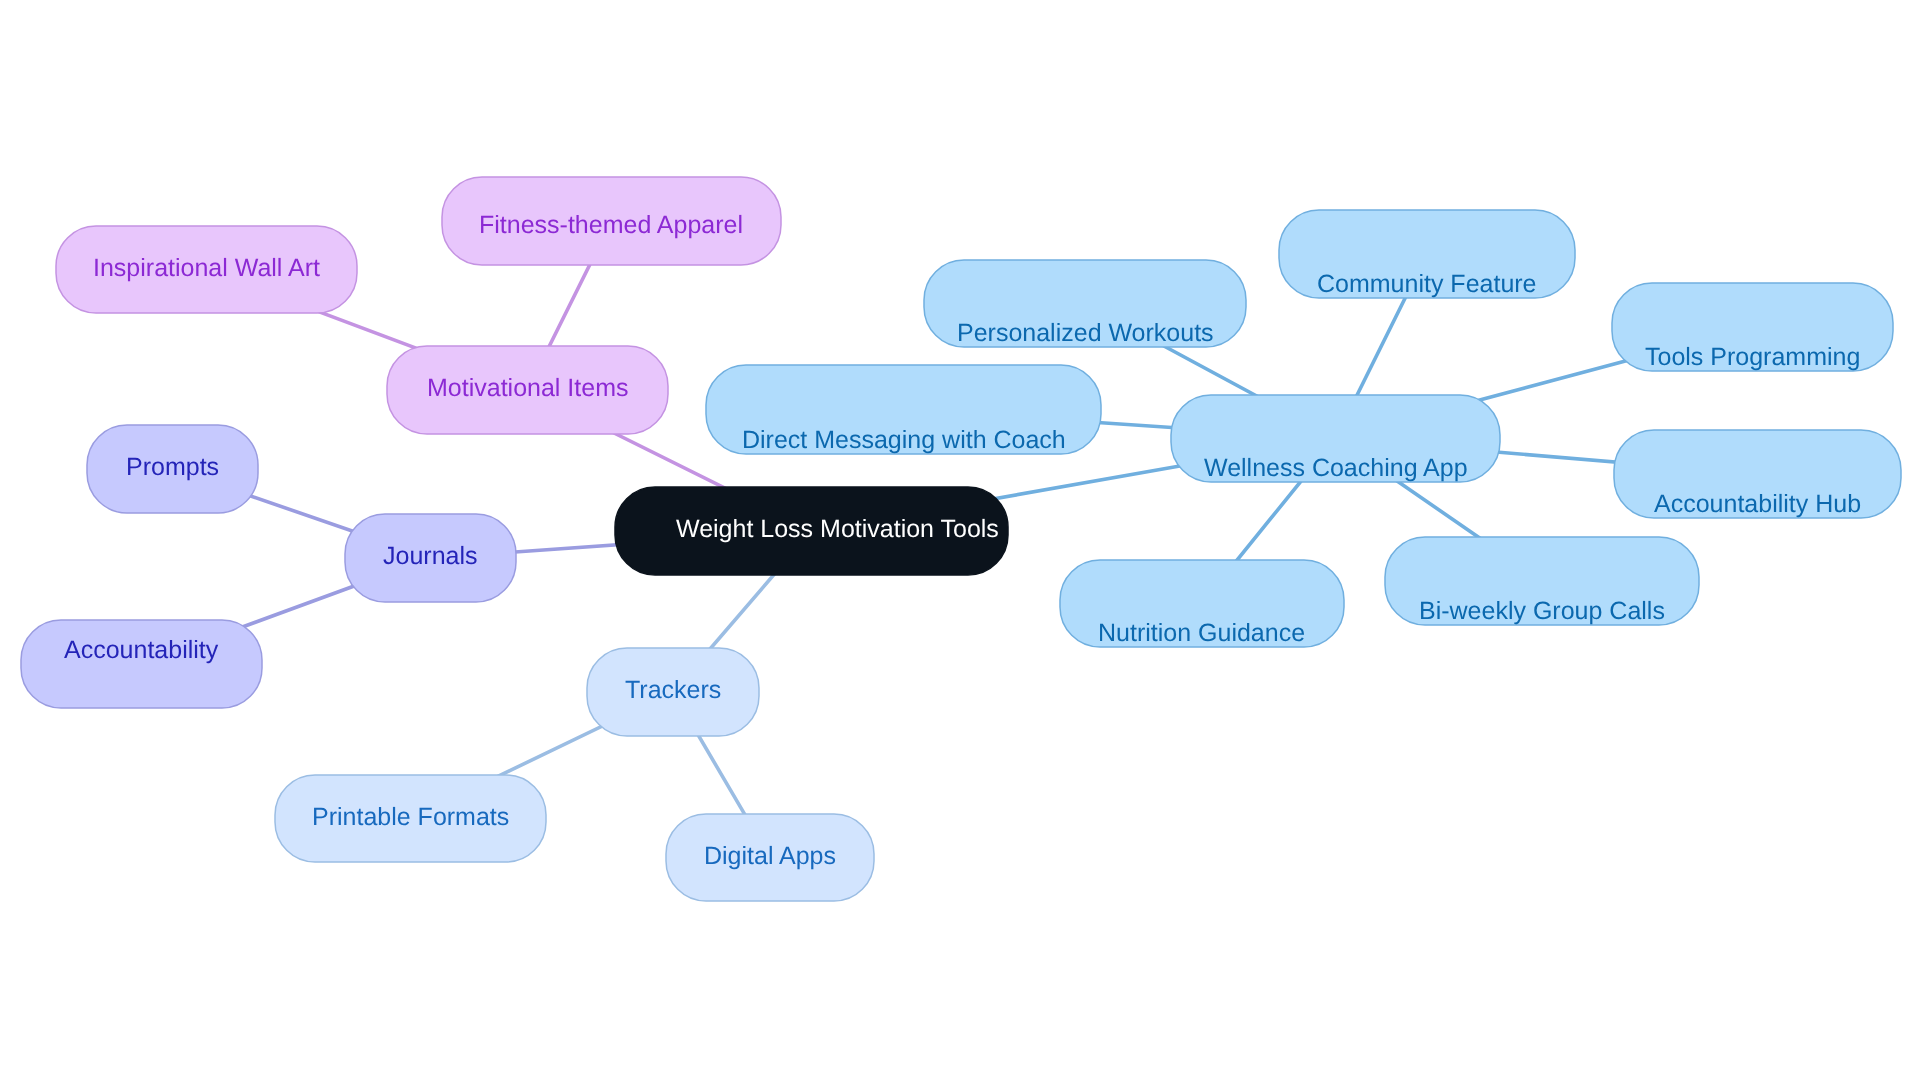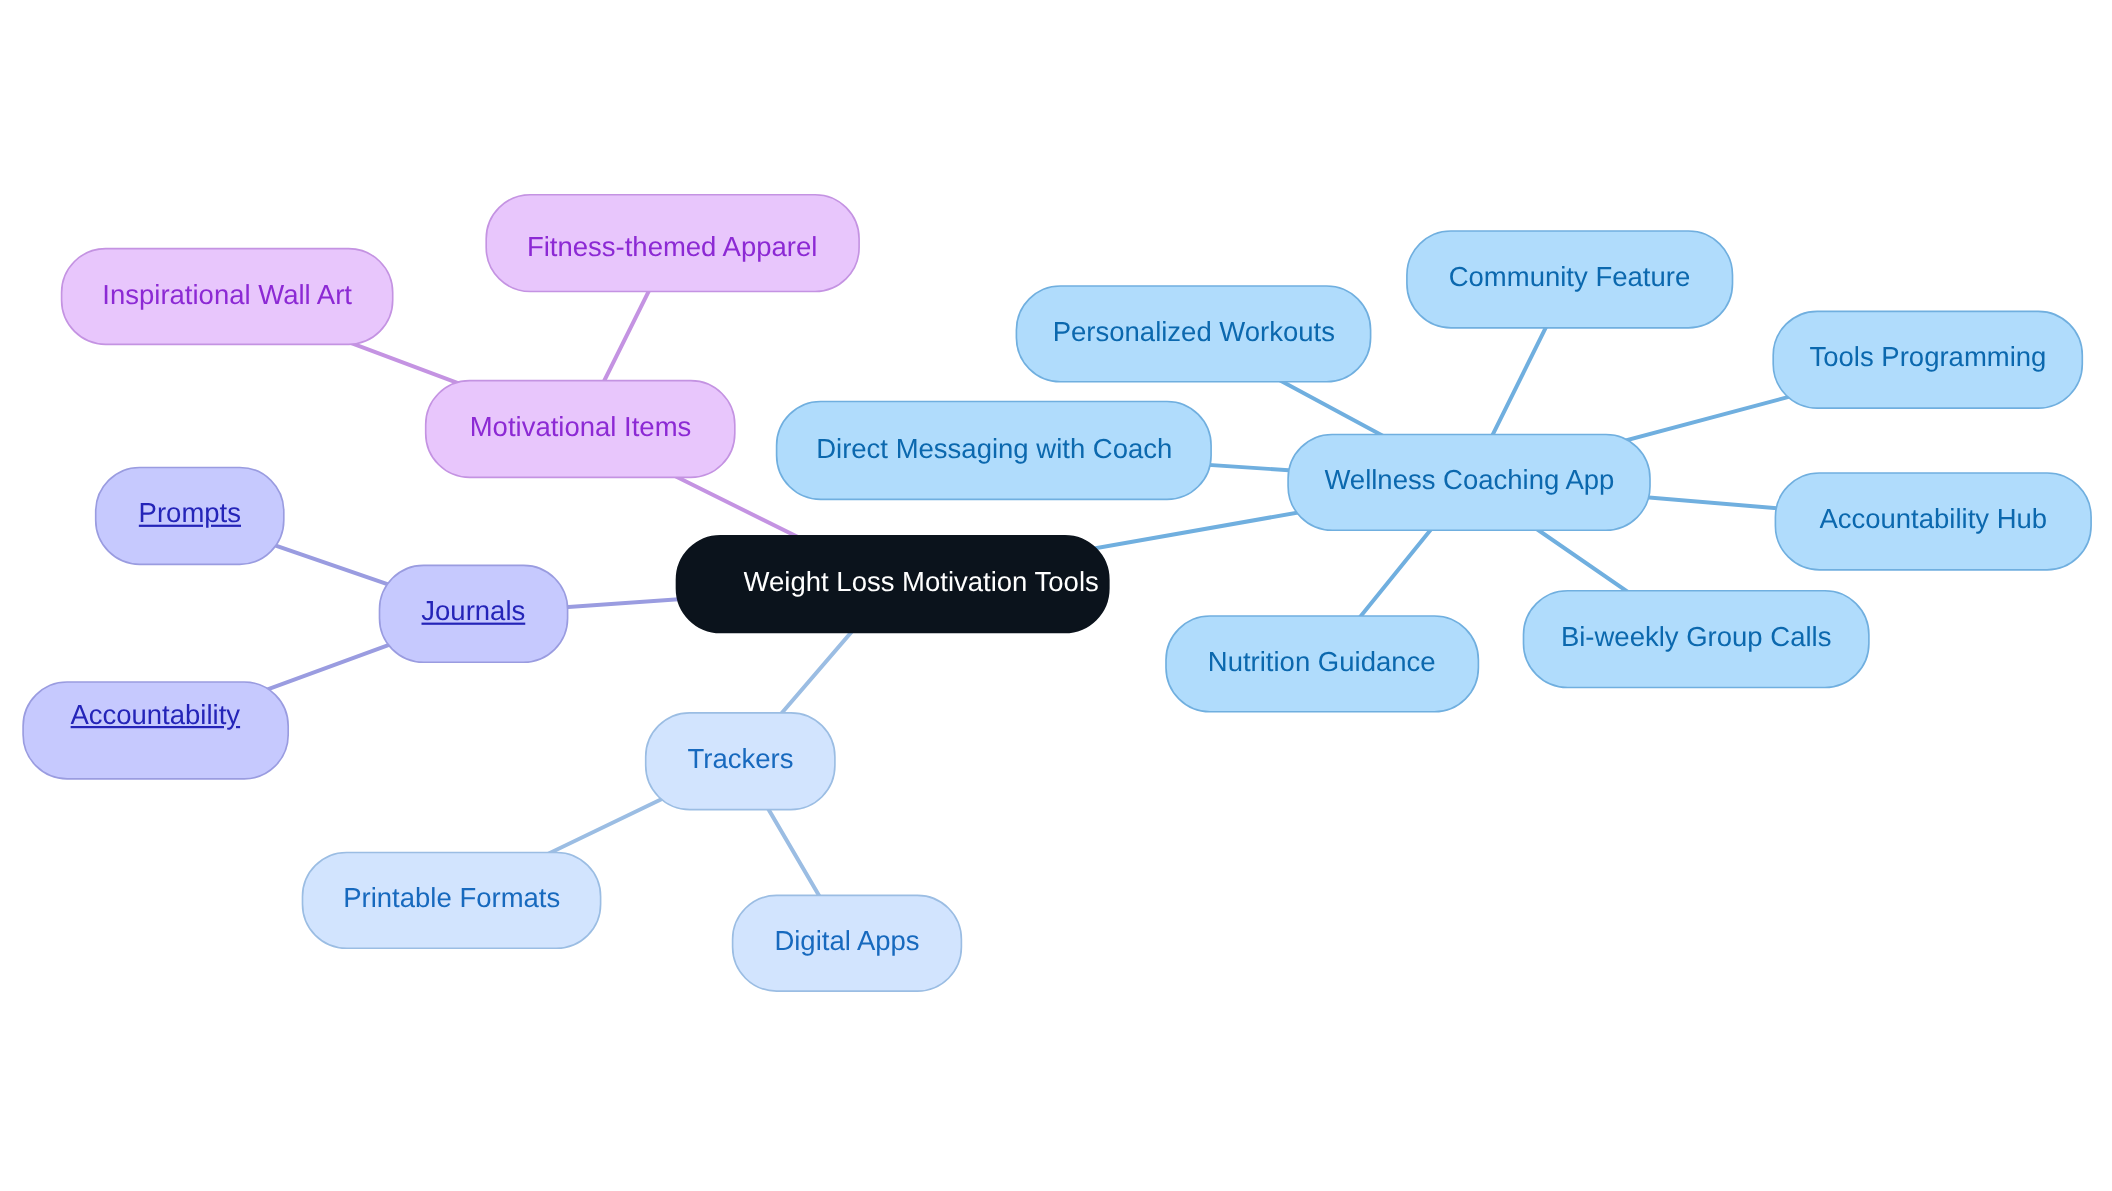--- a/index.html
+++ b/index.html
@@ -27,23 +27,23 @@
   }
   .mm-label > span { display:block; will-change:transform; position:relative; top:-1.5px; }
   
   .g-root      { fill:#0B131C; stroke:#0B131C; }
   .g-violet    { fill:#E8C6FC; stroke:#C493E2; }
   .g-indigo    { fill:#C6C9FE; stroke:#9A9CE0; }
   .g-lightblue { fill:#D2E4FE; stroke:#9BBDE3; }
   .g-sky       { fill:#B0DCFC; stroke:#70AFDF; }
   .t-root      { color:#FFFFFF; }
   .t-violet    { color:#8C29D4; }
-  .t-indigo    { color:#2424B8;text-decoration:underline; }
+  .t-indigo    { color:#2424B8; }
   .t-lightblue { color:#1769BE; }
-  .t-sky       { color:#0B68AE; }
+  .t-sky       { color:#0B68AE;align-items:flex-end; }
   .e-violet    { stroke:#C493E2; }
   .e-indigo    { stroke:#9A9CE0; }
   .e-lightblue { stroke:#9BBDE3; }
   .e-sky       { stroke:#70AFDF; }
 </style>
 </head>
 <body>
 
 <div id="mindmap" style="background: rgb(255, 255, 255);">
 

